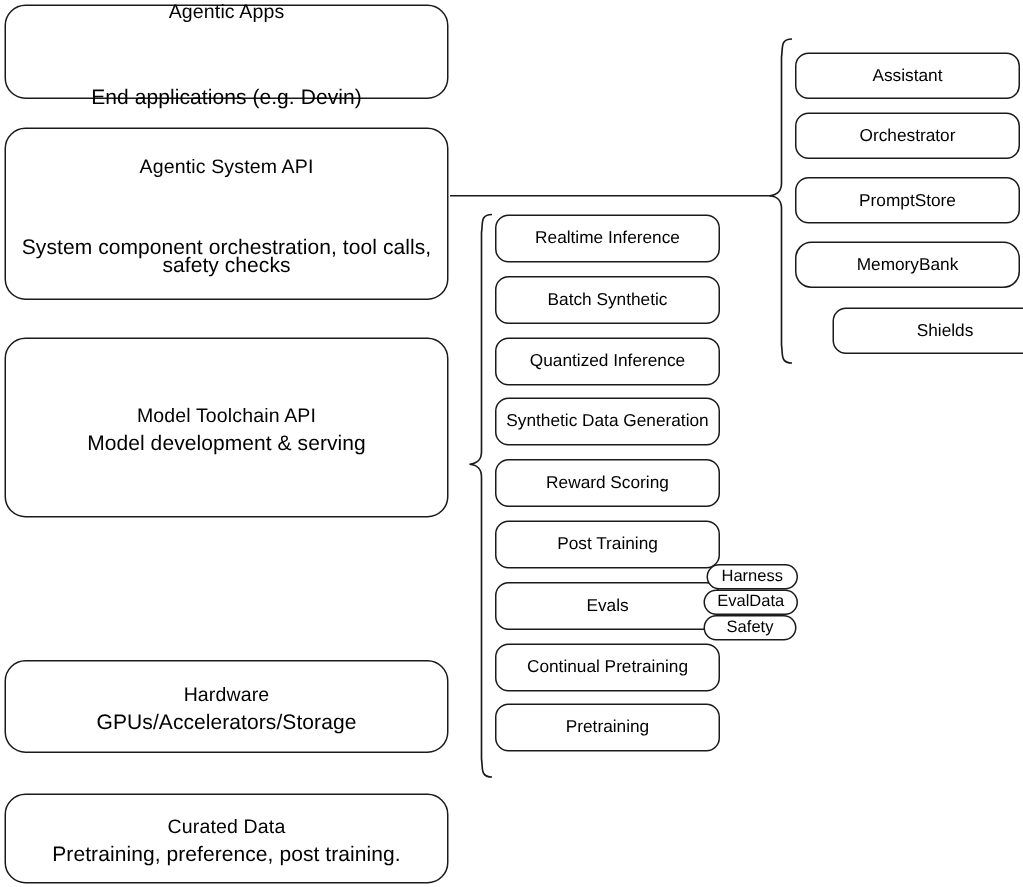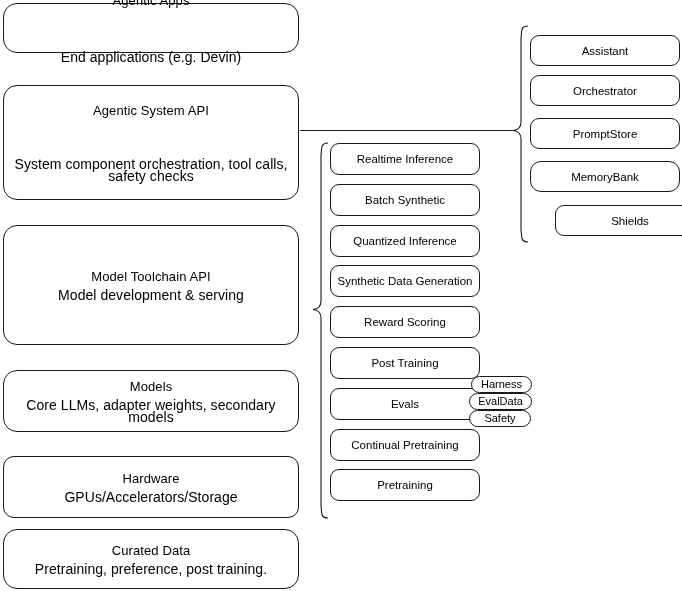--- a/index.html
+++ b/index.html
@@ -126,41 +126,37 @@
 
     <path d="M 328 143
              C 320 143, 322 149, 321 155
              L 321 301
              C 321 307, 318 309, 313 309.5
              C 318 310, 321 312, 321 318
              L 321 506
              C 322 512, 320 518, 328 518"></path>
   </svg>
 
-  <div class="box layer" style="top:3px; height:50px;gap:38px;">
+  <div class="box layer" style="top:3px; height:63px;gap:38px;">
     <div class="title">Agentic Apps</div>
     <div class="subtitle">End applications (e.g. Devin)</div>
   </div>
 
   <div class="box layer" style="top:85px; height:115px;gap:35px;">
     <div class="title">Agentic System API</div>
     <div class="subtitle">System component orchestration, tool calls, safety checks</div>
   </div>
 
   <div class="box layer" style="top:225px; height:120px;">
     <div class="title">Model Toolchain API</div>
     <div class="subtitle">Model development &amp; serving</div>
   </div>
 
-  <div class="box layer" style="top:370px; height:62px;">
-    <div class="title">Models</div>
-    <div class="subtitle">Core LLMs, adapter weights, secondary models</div>
-  </div>
-
-  <div class="box layer" style="top:456px; height:62px;border-radius:11px;">
+
+  <div class="box layer" style="top:440px; height:62px;">
     <div class="title">Hardware</div>
     <div class="subtitle">GPUs/Accelerators/Storage</div>
   </div>
 
   <div class="box layer" style="top:529px; height:60px;">
     <div class="title">Curated Data</div>
     <div class="subtitle">Pretraining, preference, post training.</div>
   </div>
 
   <div class="box mid" style="top:143px;">

